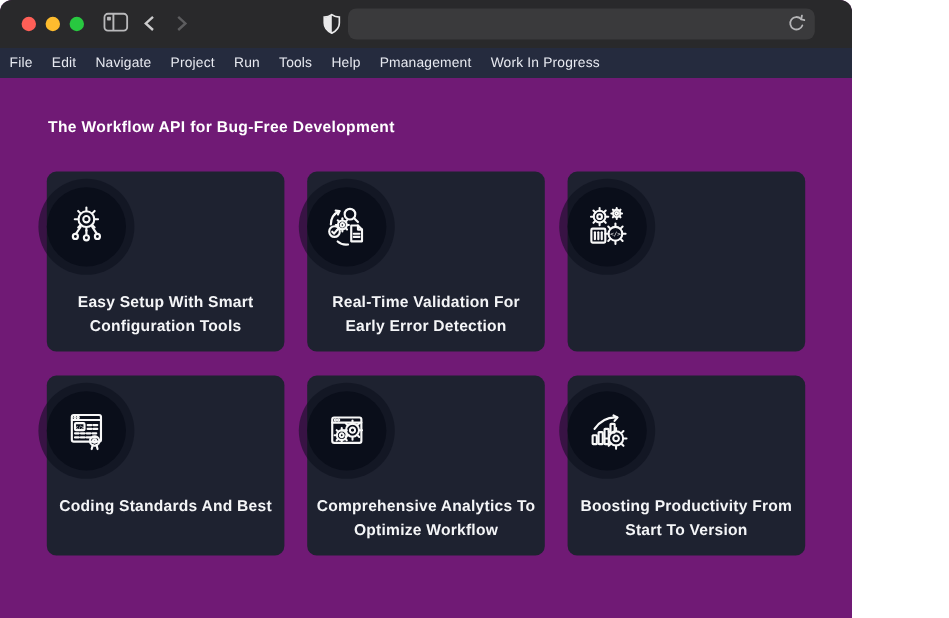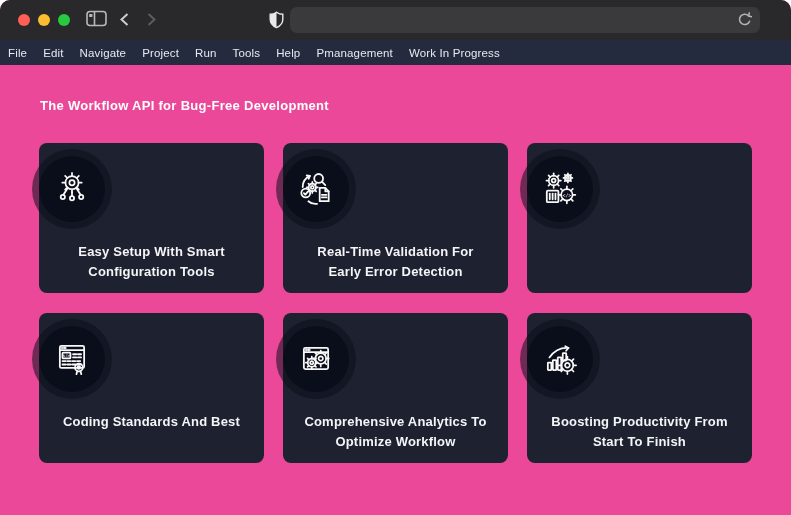--- a/index.html
+++ b/index.html
@@ -1,17 +1,17 @@
 <!DOCTYPE html>
 <html><head>
 <meta charset="utf-8">
 <style>
   html,body{margin:0;padding:0;background:#ffffff;}
   body{font-family:"Liberation Sans","DejaVu Sans",sans-serif;-webkit-font-smoothing:antialiased;}
-  .window{position:relative;width:791px;height:515px;background:#ec4899;border-radius:10px 10px 0 0;overflow:hidden;}
+  .window{position:relative;width:710px;height:515px;background:#701a75;border-radius:10px 10px 0 0;overflow:hidden;}
 
   
   .titlebar{position:relative;height:40px;background:#29292b;}
   .traffic{position:absolute;top:14px;left:18px;display:flex;gap:8px;}
   .traffic span{width:12px;height:12px;border-radius:50%;display:block;}
   .t-close{background:#ff5f57;}
   .t-min{background:#febc2e;}
   .t-zoom{background:#28c840;}
   .tb-btn{position:absolute;top:10px;background:none;border:none;padding:0;cursor:pointer;line-height:0;}
   .btn-sidebar{left:86px;}
@@ -233,19 +233,19 @@
             <rect x="11.2" y="19" width="3.3" height="9.5" rx="0.5"></rect>
             <rect x="15.9" y="16.5" width="3.3" height="12" rx="0.5"></rect>
             <rect x="20.6" y="12.5" width="3.3" height="7" rx="0.5"></rect>
             <path d="M8 16.5 C 13 9.5, 19 7, 26 7.5"></path>
             <path d="M26 7.5 l-3 -1.6 M26 7.5 l-2.2 2.7"></path>
             <use href="#g-gear" xlink:href="#g-gear" transform="translate(25,24) scale(0.7)"></use>
           </svg>
         </div>
         <div class="card-title">
           <span>Boosting Productivity From</span>
-            <span>Start To Finish</span>
+            <span>Start To Version</span>
         </div>
       </div>
 
     </div>
   </div>
 </div>
 
 </body></html>

